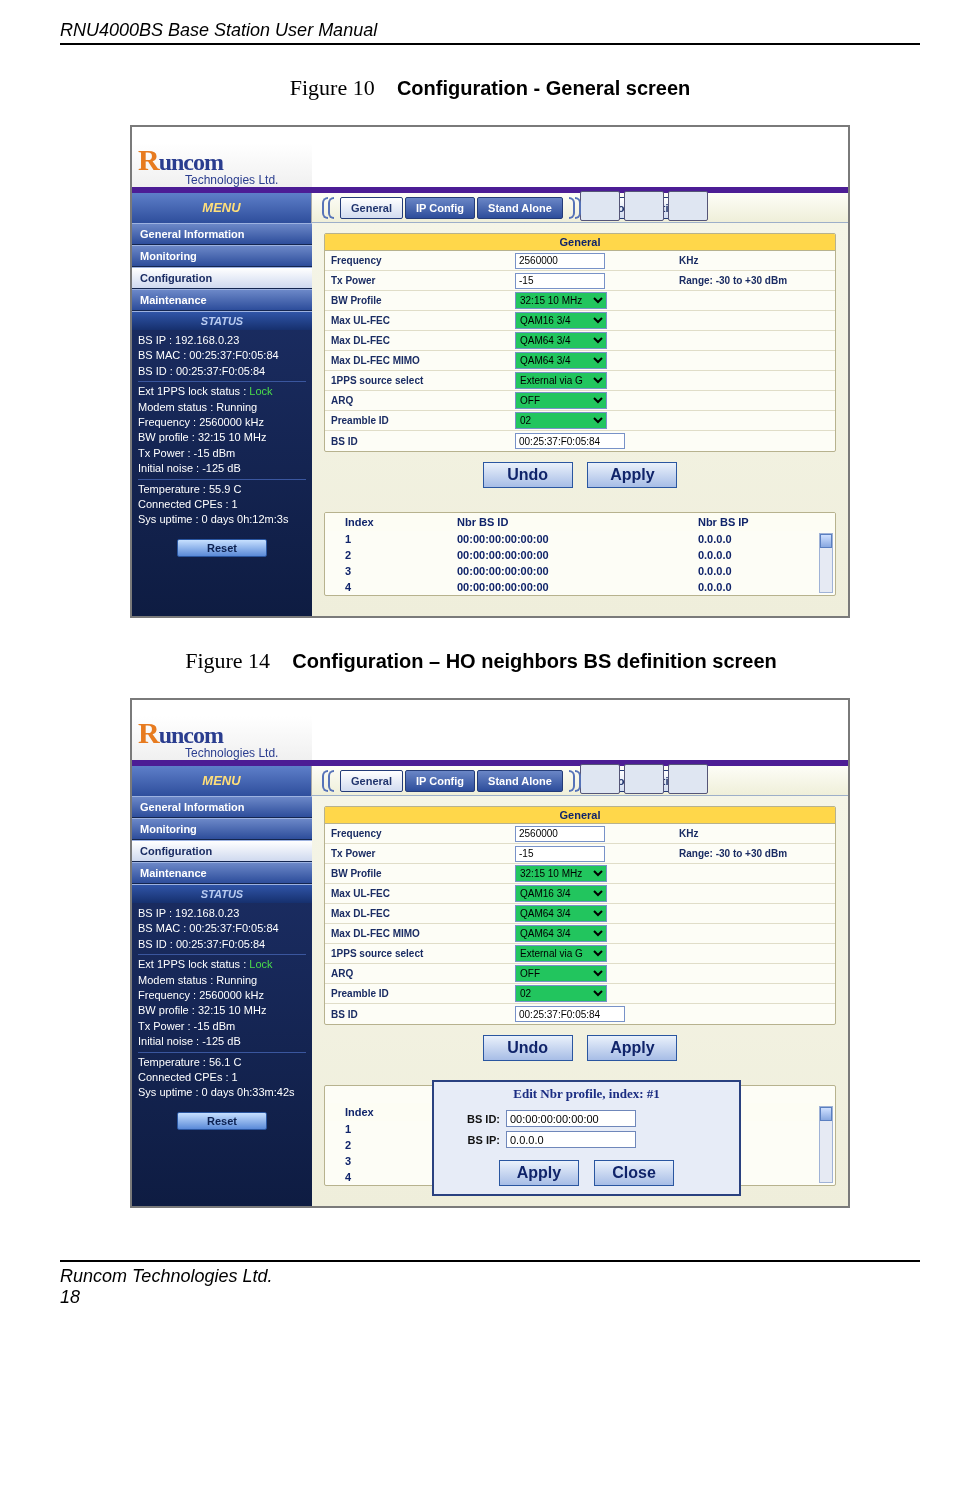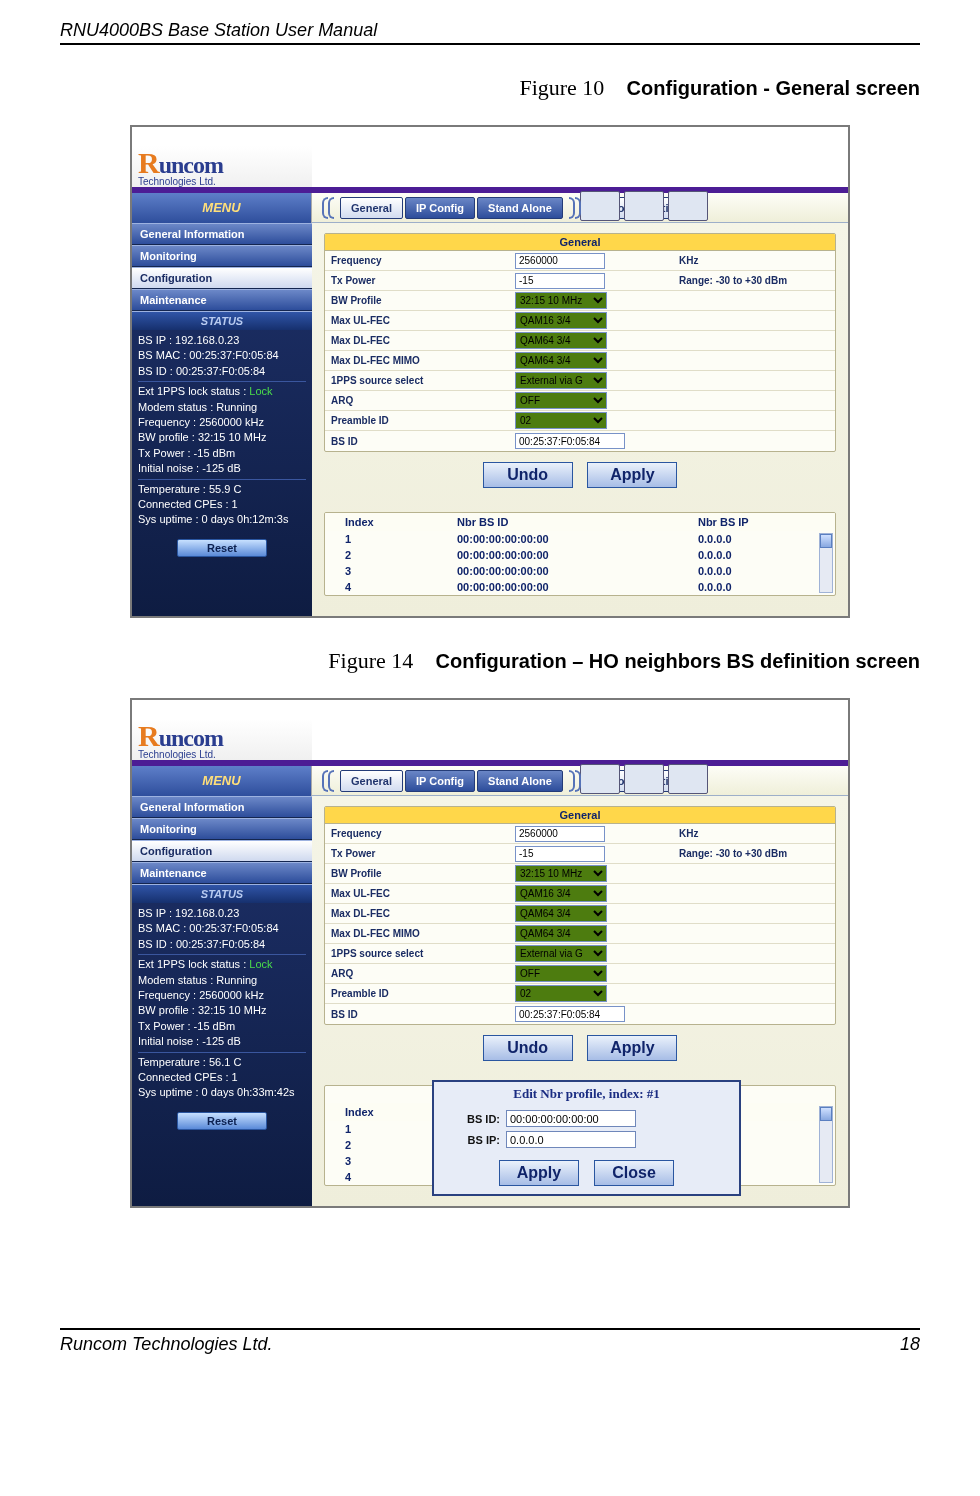--- a/index.html
+++ b/index.html
@@ -15,21 +15,21 @@
     padding: 20px 60px 20px 60px;
   }
   .header-rule {
     border-bottom: 2px solid #000;
     margin-bottom: 30px;
     padding-bottom: 2px;
     font-style: italic;
     font-size: 18px;
   }
   .fig-caption {
-    text-align: right;
+    text-align: center;
     font-size: 20px;
     margin: 4px 0 24px 0;
   }
   .fig-caption-inner11 { margin-left: -18px; }
   .fig-num { font-family: "Times New Roman", serif; font-size: 22px; }
   .fig-title { font-weight: bold; }
   .screenshot {
     border: 2px solid #7a7a7a;
     background: #fff;
     width: 720px;
@@ -52,21 +52,21 @@
     padding-left: 6px;
   }
   .logo {
     font-family: "Times New Roman", serif;
     font-weight: bold;
     font-size: 24px;
     color: #2a3d8f;
     letter-spacing: -1px;
   }
   .logo .k { color: #e77b1f; font-size: 30px; }
-  .logo-sub { font-size: 10px; color: #2a3d8f; display:block; margin-top:-4px; letter-spacing:0;}
+  .logo-sub { font-size: 12px; color: #2a3d8f; display:block; margin-top:-4px; letter-spacing:0;margin-left:47px;}
   .top-banner {
     flex: 1;
     background: linear-gradient(#e8edf6,#9db2d6 60%,#3b5a9e);
     position: relative;
   }
   .top-right-icons {
     position: absolute; right: 140px; top: 4px; display:flex; gap:4px;
   }
   .icon-chip {
     width: 40px; height: 30px; border:1px solid #557; background:#dfe6f2; border-radius:2px;
@@ -159,21 +159,21 @@
   .cfg-row {
     display:flex; border-bottom:1px solid #e0ddc8; align-items:center; height:20px;
   }
   .cfg-row:last-child { border-bottom:none; }
   .cfg-label { width:190px; padding-left:6px; color:#1a2c63; font-weight:bold; }
   .cfg-input-cell { width:160px; }
   .cfg-input {
     border:1px solid #7892c8; background:#fff; height:16px; font-size:10px; padding:0 3px; width:90px;
   }
   .cfg-select {
-    border:1px solid #7892c8; background:#4d7c0f; height:17px; font-size:10px; width:92px;
+    border:1px solid #7892c8; background:#22c55e; height:17px; font-size:10px; width:92px;
   }
   .cfg-unit { color:#1a2c63; font-weight:bold; font-size:10px; padding-left:4px; }
   .btn-row { text-align:center; margin:8px 0 24px 0; }
   .std-btn {
     display:inline-block; width:90px; text-align:center;
     background: linear-gradient(#eaf1fb,#a7bde6); color:#10246a; font-weight:bold;
     border:1px solid #2a56a0; padding:3px 0; margin:0 6px; font-size:16px;
   }
   .ho-table { width:100%; border-collapse:collapse; font-size:11px; }
   .ho-table-wrap { position:relative; }
@@ -193,25 +193,26 @@
     text-align:center; color:#1a2c82; font-family:"Times New Roman",serif;
     font-weight:bold; font-size:13px; padding:4px 0;
   }
   .popup-body { padding:4px 10px 2px 10px; }
   .popup-row { display:flex; align-items:center; margin-bottom:4px; font-size:11px;}
   .popup-label { width:56px; text-align:right; color:#111; font-weight:bold; font-size:11px; margin-right:6px;}
   .popup-input { border:1px solid #6f87ba; background:#fff; height:17px; width:130px; font-size:11px; padding:0 3px;}
   .popup-btns { text-align:center; padding:6px 0 8px 0; }
   .footer-rule {
     border-top: 2px solid #000;
-    margin-top: 120px;
+    margin-top: 52px;
     padding-top: 4px;
     display:flex; justify-content:space-between;
     font-style: italic;
     font-size: 18px;
+    flex-direction: column;
   }
 </style>
 </head>
 <body>
 
 <div class="page">
 
   <div class="header-rule">RNU4000BS Base Station User Manual</div>
 
   <div class="fig-caption">

